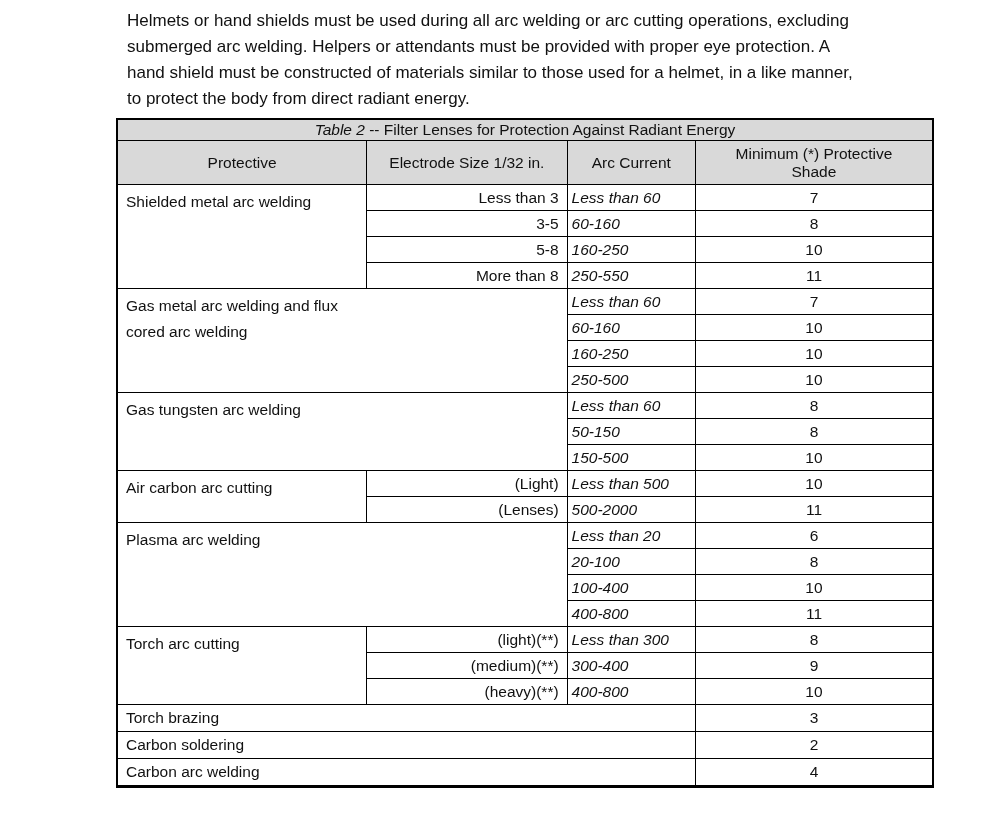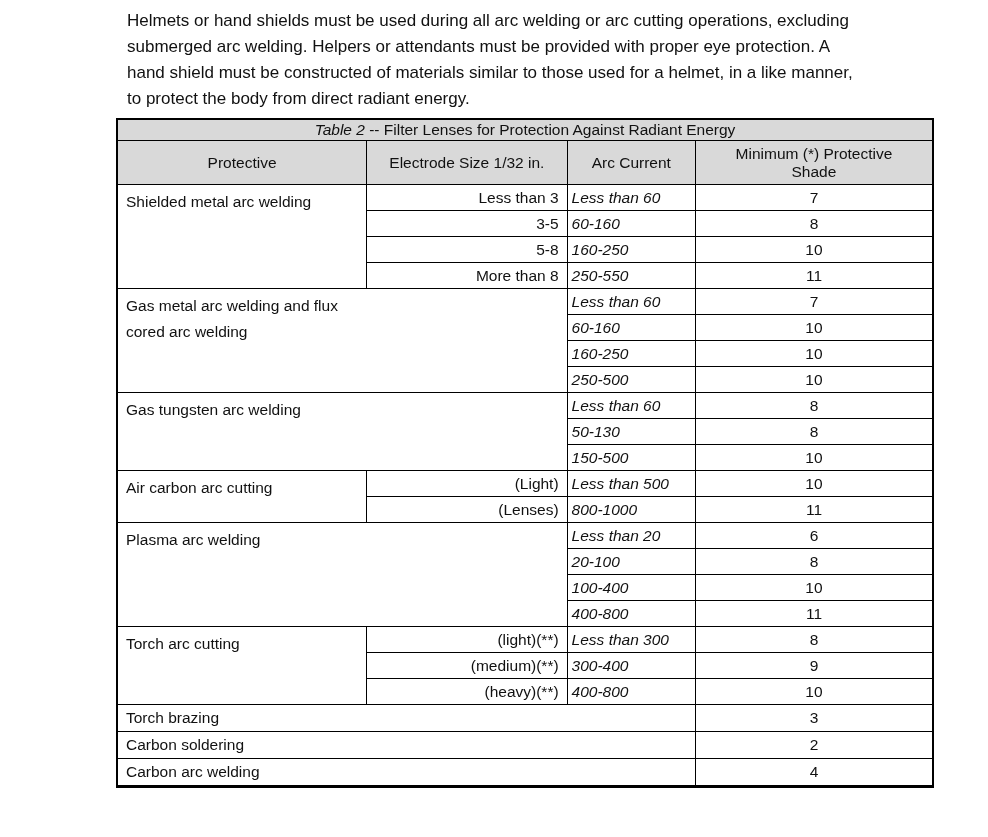--- a/index.html
+++ b/index.html
@@ -160,39 +160,39 @@
     </tr>
 
     <tr>
       <td class="op" rowspan="3" colspan="2">
             <span class="op-text">Gas tungsten arc welding</span>
           </td>
       <td class="arc">Less than 60</td>
       <td class="shade">8</td>
     </tr>
     <tr>
-      <td class="arc">50-130</td>
+      <td class="arc">50-150</td>
       <td class="shade">8</td>
     </tr>
     <tr>
       <td class="arc">150-500</td>
       <td class="shade">10</td>
     </tr>
 
     <tr>
       <td class="op" rowspan="2">
             <span class="op-text">Air carbon arc cutting</span>
           </td>
       <td class="el">(Light)</td>
       <td class="arc">Less than 500</td>
       <td class="shade">10</td>
     </tr>
     <tr>
       <td class="el">(Lenses)</td>
-      <td class="arc">800-1000</td>
+      <td class="arc">500-2000</td>
       <td class="shade">11</td>
     </tr>
 
     <tr>
       <td class="op" rowspan="4" colspan="2">
             <span class="op-text">Plasma arc welding</span>
           </td>
       <td class="arc">Less than 20</td>
       <td class="shade">6</td>
     </tr>

